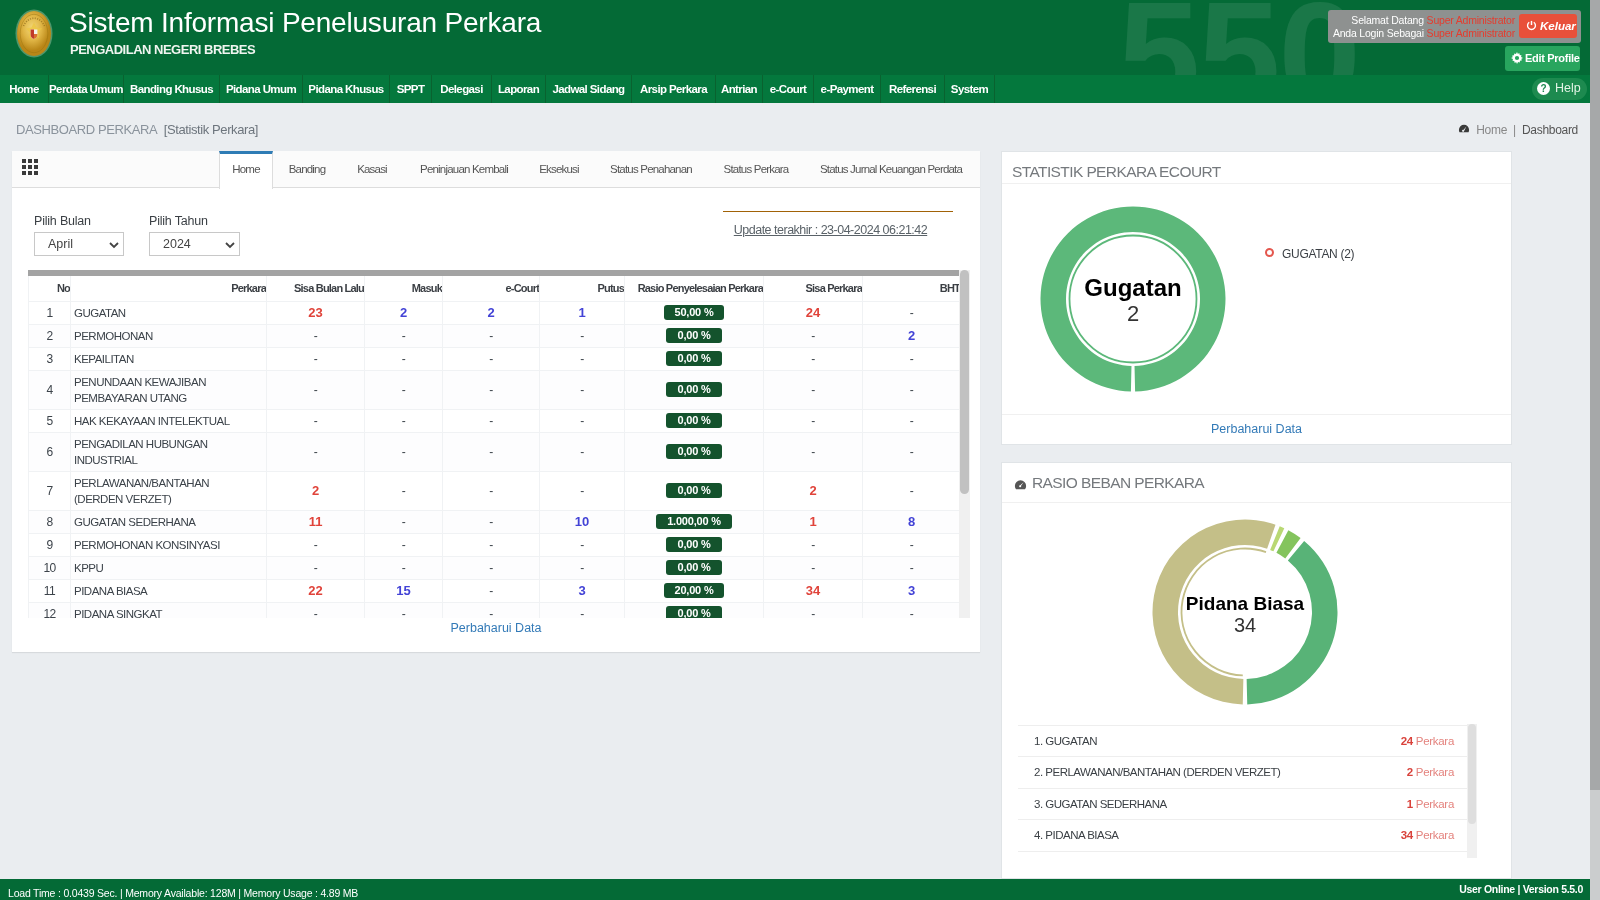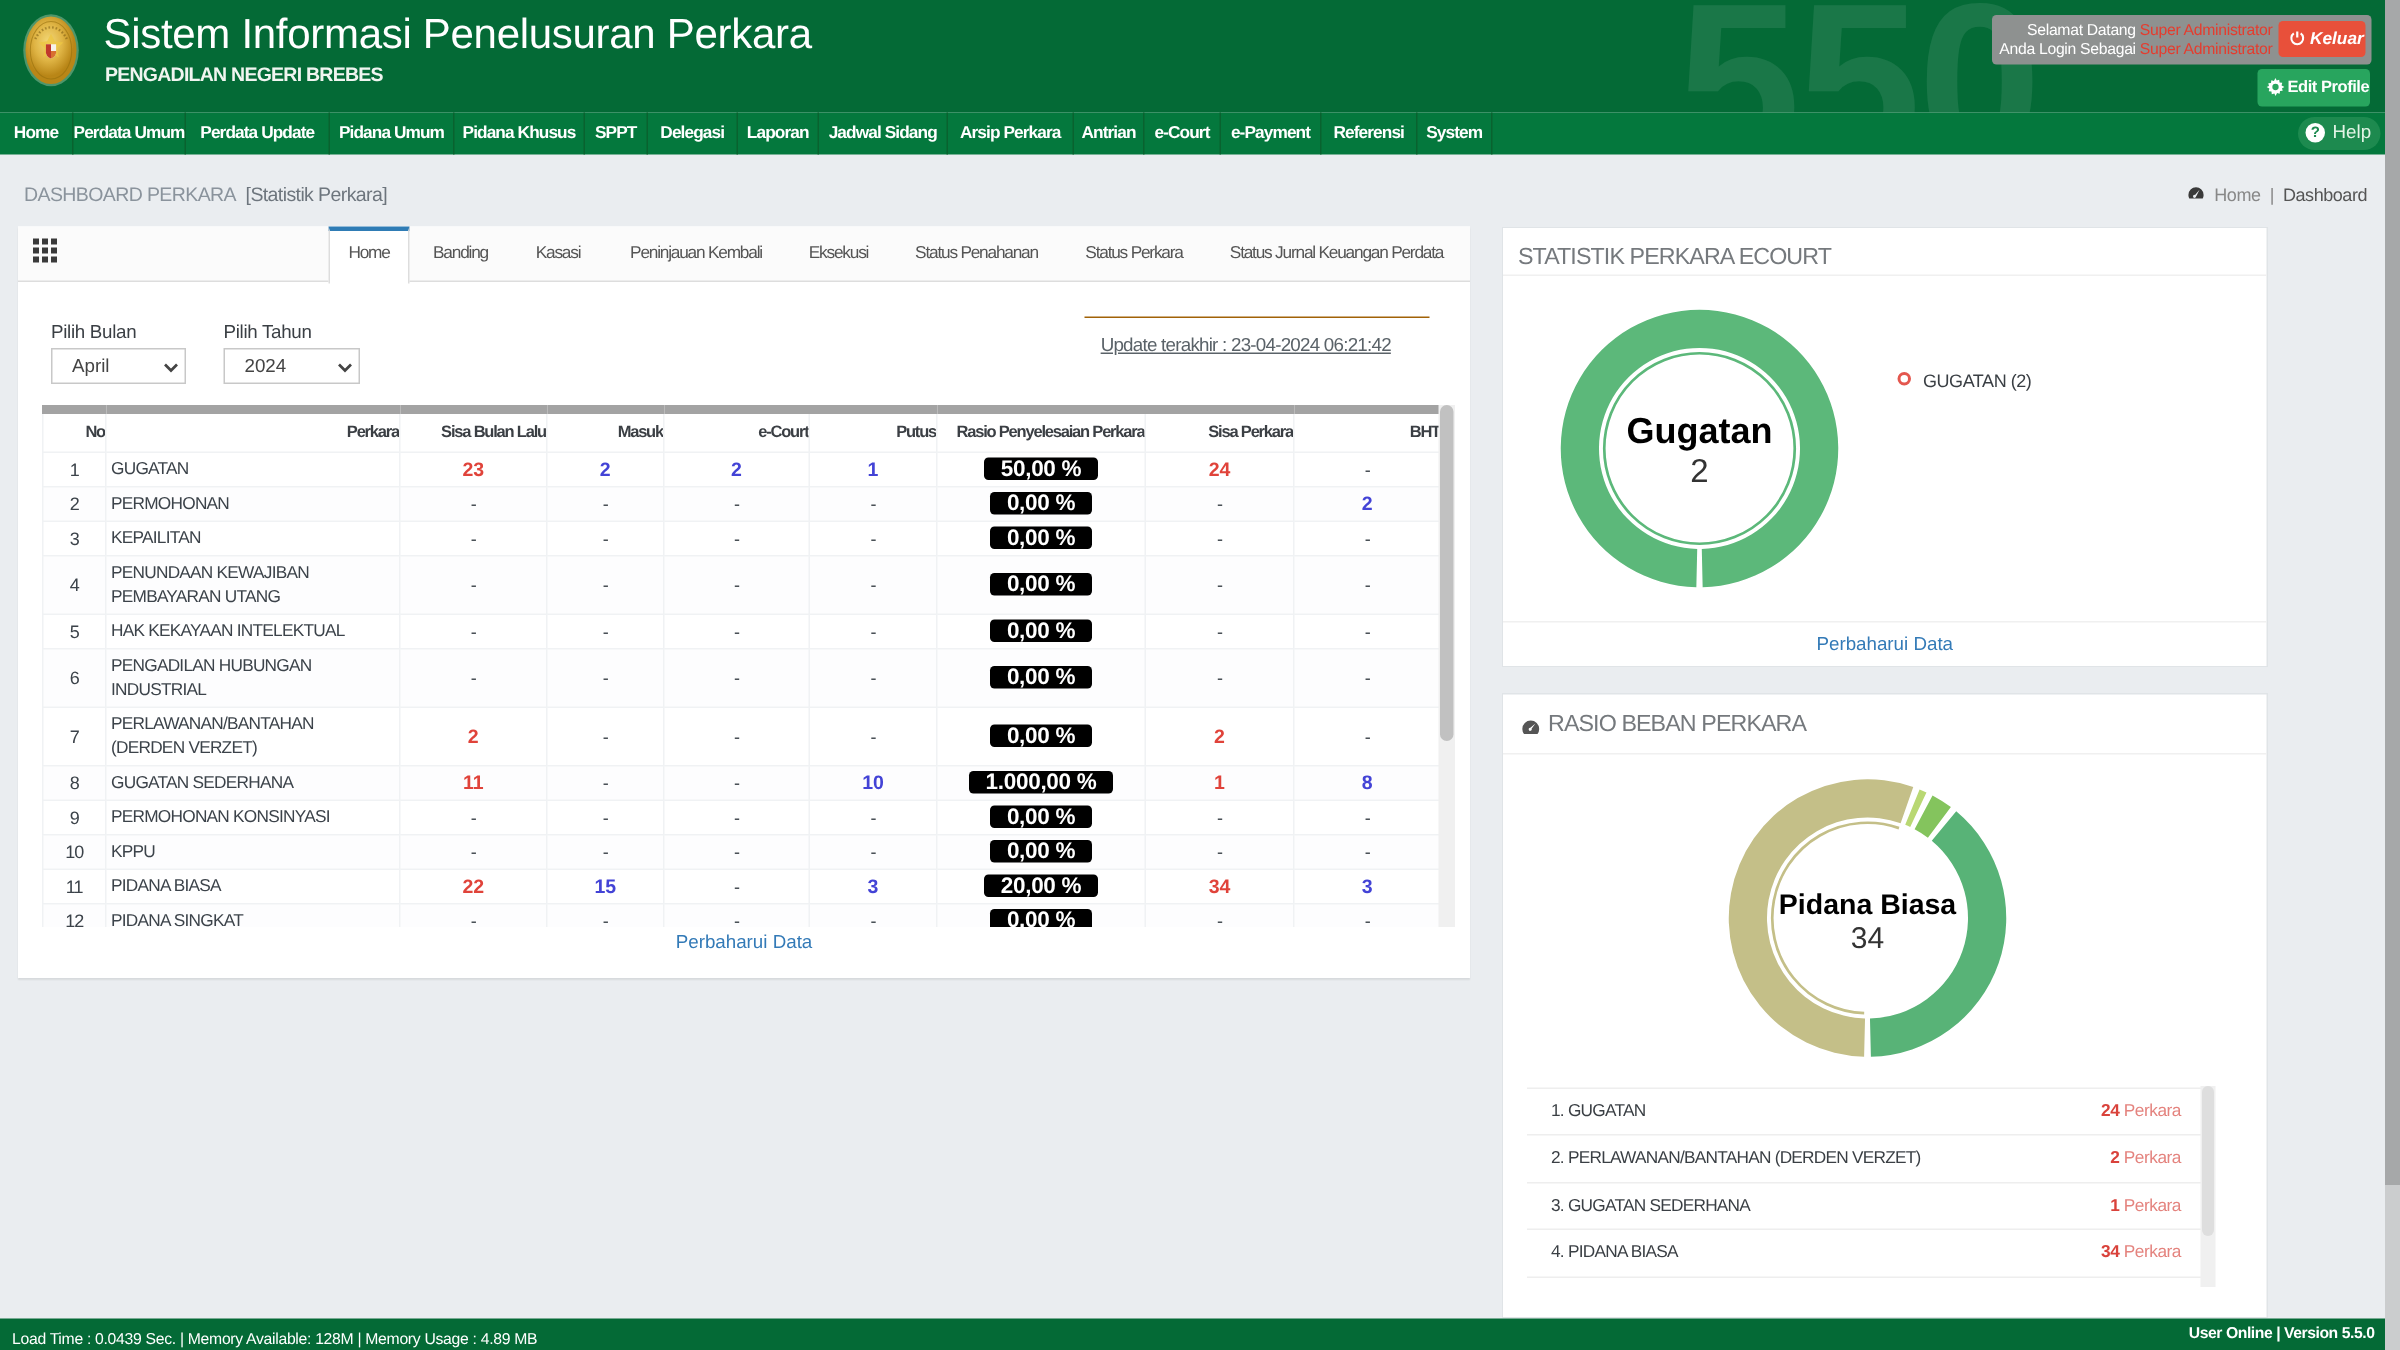--- a/index.html
+++ b/index.html
@@ -53,21 +53,21 @@
 #tblwrap { position:absolute; left:16px; top:119px; width:943px; height:348px; overflow:hidden; }
 table.t { border-collapse:collapse; width:932px; table-layout:fixed; font-size:13px; color:#3c434a; }
 table.t td, table.t th { border:1px solid #f0f2f4; overflow:hidden; white-space:nowrap; }
 table.t th { height:28px; font-size:11px; letter-spacing:-0.8px; font-weight:bold; color:#3b3f44; text-align:right; border-top:6px solid #a3a3a3; }
 table.t td { height:23px; text-align:center; padding:0; font-size:12px; letter-spacing:-0.6px; }
 table.t td.nm { text-align:left; padding-left:3px; line-height:16px; font-size:11.5px; letter-spacing:-0.5px; }
 table.t tr.dbl td { height:39px; }
 table.t tr.even td { background:#fdfdfe; }
 .rd { color:#e0433a; font-weight:bold; font-size:13px !important; letter-spacing:0 !important; }
 .bl { color:#4343d6; font-weight:bold; font-size:13px !important; letter-spacing:0 !important; }
-.badge { display:inline-block; background:#000000; color:#fff; font-size:15px; font-weight:bold; letter-spacing:-0.2px; border-radius:3px; padding:3px 11px; line-height:9px; }
+.badge { display:inline-block; background:#14532d; color:#fff; font-size:11px; font-weight:bold; letter-spacing:-0.2px; border-radius:3px; padding:3px 11px; line-height:9px; }
 #tscroll { position:absolute; left:947px; top:119px; width:11px; height:348px; background:#f0f0f0; }
 #tscroll div { position:absolute; left:1px; top:0; width:9px; height:224px; background:#c1c1c1; border-radius:5px; }
 #refresh1 { position:absolute; left:0; width:968px; top:470px; text-align:center; font-size:12.5px; color:#337ab7; }
 
 
 .panel { position:absolute; left:1001px; width:511px; background:#fff; border:1px solid #e0e4e7; }
 .ptit { position:absolute; left:16px; top:11px; font-size:15.5px; letter-spacing:-0.6px; color:#75797d; white-space:nowrap; }
 .pline { position:absolute; left:0px; width:509px; height:1px; background:#f0f0f0; }
 #panel1 { top:151px; height:294px; }
 #panel2 { top:462px; height:417px; }
@@ -136,21 +136,21 @@
     <svg width="12" height="12" viewBox="0 0 16 16">
         <path fill="#fff" d="M8 0l1 2.2 2.3-.6.3 2.4 2.4.3-.6 2.3L16 8l-2.2 1 .6 2.3-2.4.3-.3 2.4-2.3-.6L8 16l-1-2.2-2.3.6-.3-2.4-2.4-.3.6-2.3L0 8l2.2-1-.6-2.3 2.4-.3.3-2.4 2.3.6zM8 5.2A2.8 2.8 0 1 0 8 10.8 2.8 2.8 0 0 0 8 5.2z"></path>
       </svg>
     <span>Edit Profile</span>
   </div>
 </div>
 
 <div id="nav">
     <div class="item" style="left: 0px; width: 49px;">Home</div>
     <div class="item" style="left: 49px; width: 75px;">Perdata Umum</div>
-    <div class="item" style="left: 124px; width: 96px;">Perdata Update</div>
+    <div class="item" style="left: 124px; width: 96px;">Banding Khusus</div>
     <div class="item" style="left: 220px; width: 83px;">Pidana Umum</div>
     <div class="item" style="left: 303px; width: 87px;">Pidana Khusus</div>
     <div class="item" style="left: 390px; width: 42px;">SPPT</div>
     <div class="item" style="left: 432px; width: 60px;">Delegasi</div>
     <div class="item" style="left: 492px; width: 54px;">Laporan</div>
     <div class="item" style="left: 546px; width: 86px;">Jadwal Sidang</div>
     <div class="item" style="left: 632px; width: 84px;">Arsip Perkara</div>
     <div class="item" style="left: 716px; width: 47px;">Antrian</div>
     <div class="item" style="left: 763px; width: 51px;">e-Court</div>
     <div class="item" style="left: 814px; width: 67px;">e-Payment</div>

